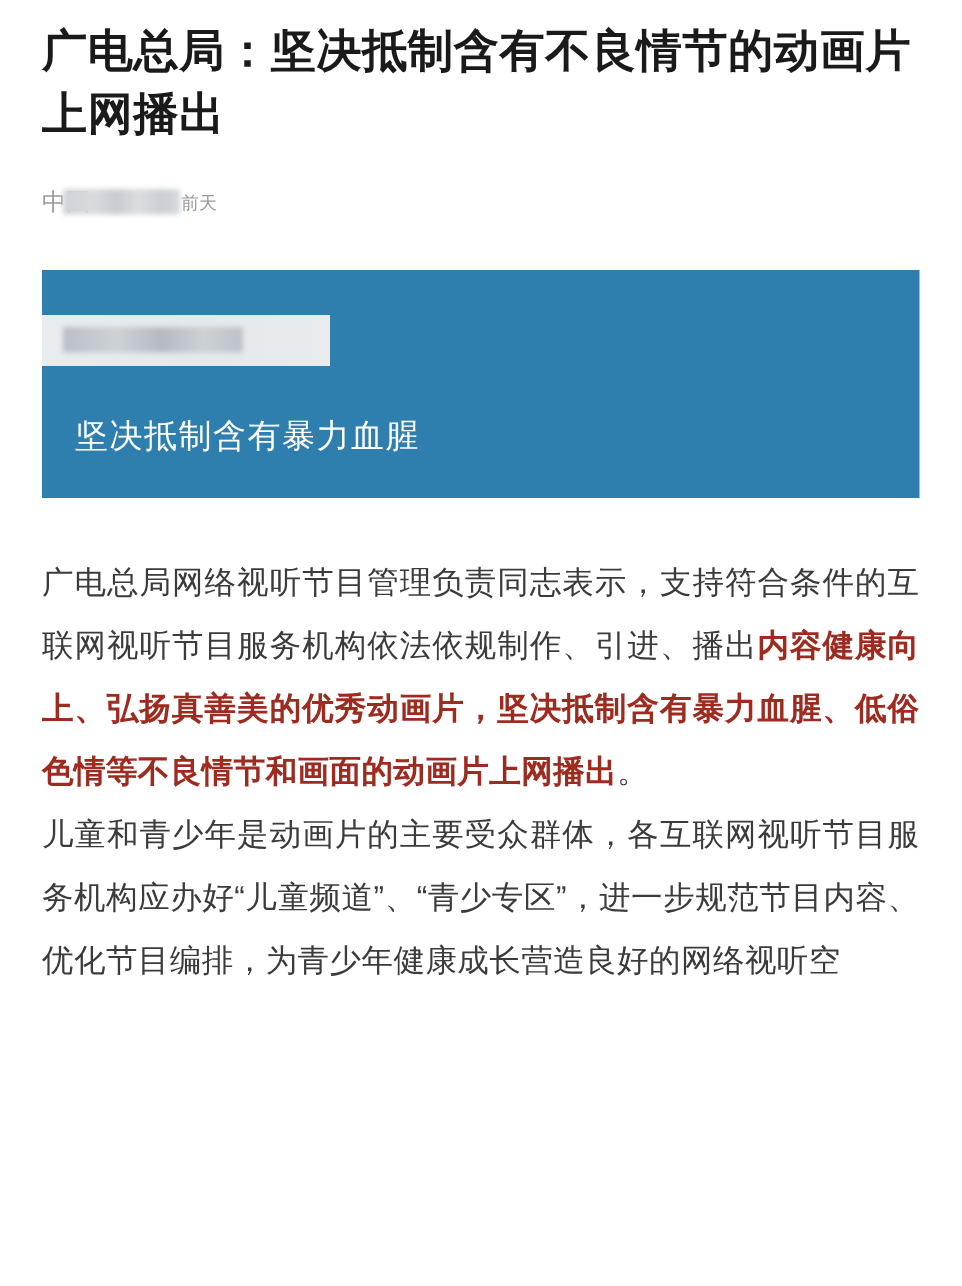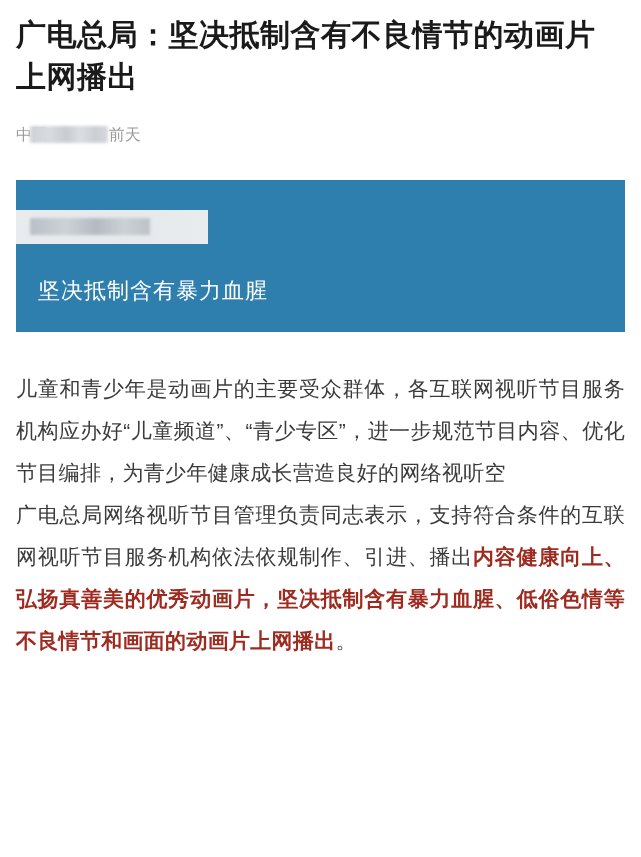--- a/index.html
+++ b/index.html
@@ -13,21 +13,21 @@
     font-family: "Liberation Sans", "DejaVu Sans", sans-serif;
     color: #333333;
     overflow: hidden;
   }
   .page {
     position: relative;
     width: 641px;
     height: 753px;
     background: #ffffff;
     box-sizing: border-box;
-    padding: 0 16px;
+    padding: 0 28px;
   }
 
   
   .headline {
     margin: 0;
     padding-top: 14px;
     font-size: 30px;
     line-height: 42px;
     font-weight: bold;
     color: #1a1a1a;
@@ -53,21 +53,21 @@
     position: absolute;
     left: 14px;
     top: 1px;
     width: 78px;
     height: 17px;
     background: linear-gradient(90deg,#cfd3d8 0%, #d8dcdf 25%, #c8ccd1 46%, #dadee1 64%, #cbcfd4 84%, #d6dade 100%);
     filter: blur(1.6px);
     border-radius: 1px;
   }
   .publish-time {
-    font-size: 16px;
+    font-size: 12px;
     color: #9a9a9a;
   }
 
   
   .banner {
     position: relative;
     margin-top: 34px;
     height: 152px;
     background: #2f7fae;
     overflow: hidden;
@@ -133,17 +133,17 @@
 
   <div class="banner">
     <div class="banner-tag">
       <span style="visibility:hidden">×××××××</span>
       <span class="redact2"></span>
     </div>
     <div class="banner-title">坚决抵制含有暴力血腥</div>
   </div>
 
   <div class="body-copy">
+    <p><span>广电总局网络视听节目管理负责同志表示，支持符合条件的互联网视听节目服务机构依法依规制作、引进、播出</span><span class="em-red">内容健康向上、弘扬真善美的优秀动画片，坚决抵制含有暴力血腥、低俗色情等不良情节和画面的动画片上网播出</span><span>。</span></p>
     <p>儿童和青少年是动画片的主要受众群体，各互联网视听节目服务机构应办好“儿童频道”、“青少专区”，进一步规范节目内容、优化节目编排，为青少年健康成长营造良好的网络视听空</p>
-    <p><span>广电总局网络视听节目管理负责同志表示，支持符合条件的互联网视听节目服务机构依法依规制作、引进、播出</span><span class="em-red">内容健康向上、弘扬真善美的优秀动画片，坚决抵制含有暴力血腥、低俗色情等不良情节和画面的动画片上网播出</span><span>。</span></p>
   </div>
 
 </div>
 
 </body></html>

